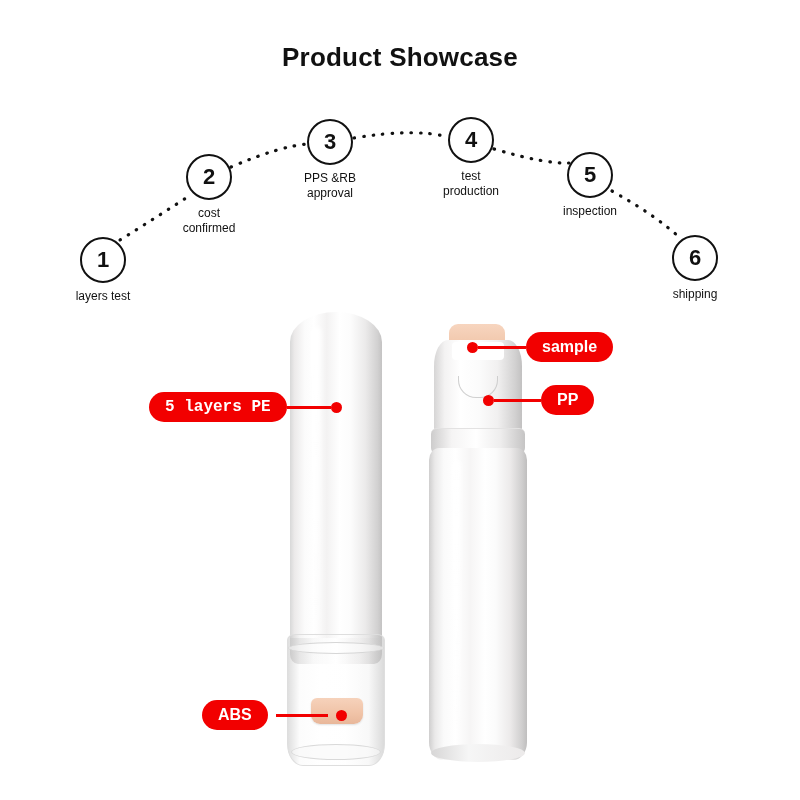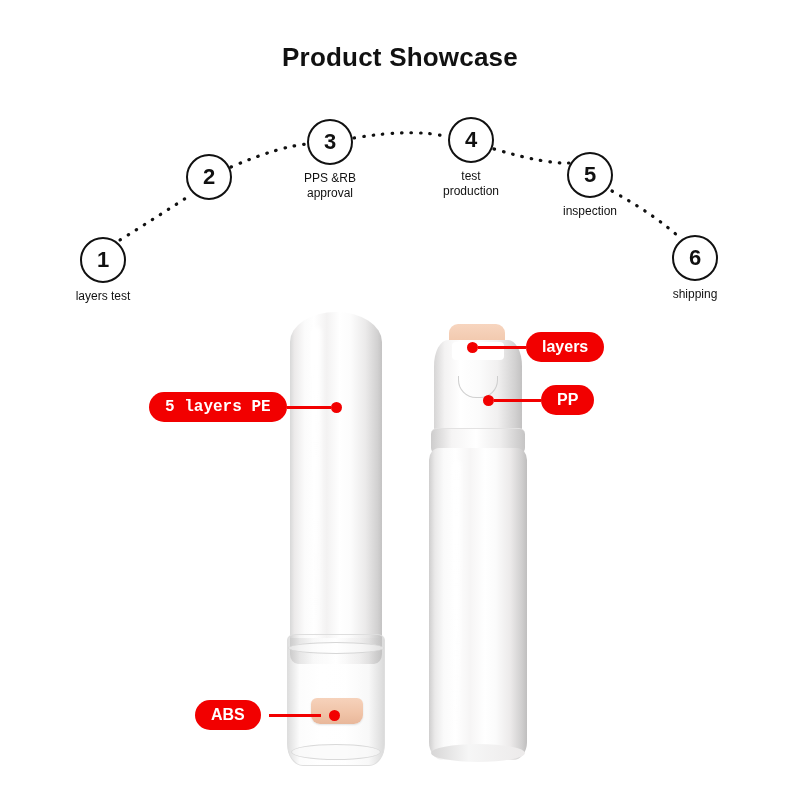--- a/index.html
+++ b/index.html
@@ -330,20 +330,22 @@
     <path d="M 612 191 Q 655 215 679 237" fill="none" stroke="#111111" stroke-width="3.2" stroke-linecap="round" stroke-dasharray="0.5 9"></path>
   </svg>
 
   <div class="flow-step" style="left:103px; top:237px;">
     <div class="step-circle">1</div>
     <div class="step-label">layers test</div>
   </div>
 
   <div class="flow-step" style="left:209px; top:154px;">
     <div class="step-circle">2</div>
+    <div class="step-label">cost
+confirmed</div>
   </div>
 
   <div class="flow-step" style="left:330px; top:119px;">
     <div class="step-circle">3</div>
     <div class="step-label">PPS &amp;RB
 approval</div>
   </div>
 
   <div class="flow-step" style="left:471px; top:117px;">
     <div class="step-circle">4</div>
@@ -384,30 +386,30 @@
     <div id="right-tube-gloss"></div>
     <div id="right-tube-base"></div>
   </div>
 
   <div class="callout" style="left:149px; top:92px;font-family:Liberation Mono, monospace;">
     <div class="callout-badge">5 layers PE</div>
     <div class="callout-line" style="width:44px;"></div>
     <div class="callout-dot"></div>
   </div>
 
-  <div class="callout" style="left:195px; top:400px;gap:8px;">
+  <div class="callout" style="left:202px; top:400px;gap:8px;">
     <div class="callout-badge">ABS</div>
     <div class="callout-line" style="width:52px;"></div>
     <div class="callout-dot"></div>
   </div>
 
   <div class="callout" style="left:467px; top:32px;">
     <div class="callout-dot"></div>
     <div class="callout-line" style="width:48px;"></div>
-    <div class="callout-badge">layers</div>
+    <div class="callout-badge">sample</div>
   </div>
 
   <div class="callout" style="left:483px; top:85px;">
     <div class="callout-dot"></div>
     <div class="callout-line" style="width:47px;"></div>
     <div class="callout-badge">PP</div>
   </div>
 
 </div>
 

